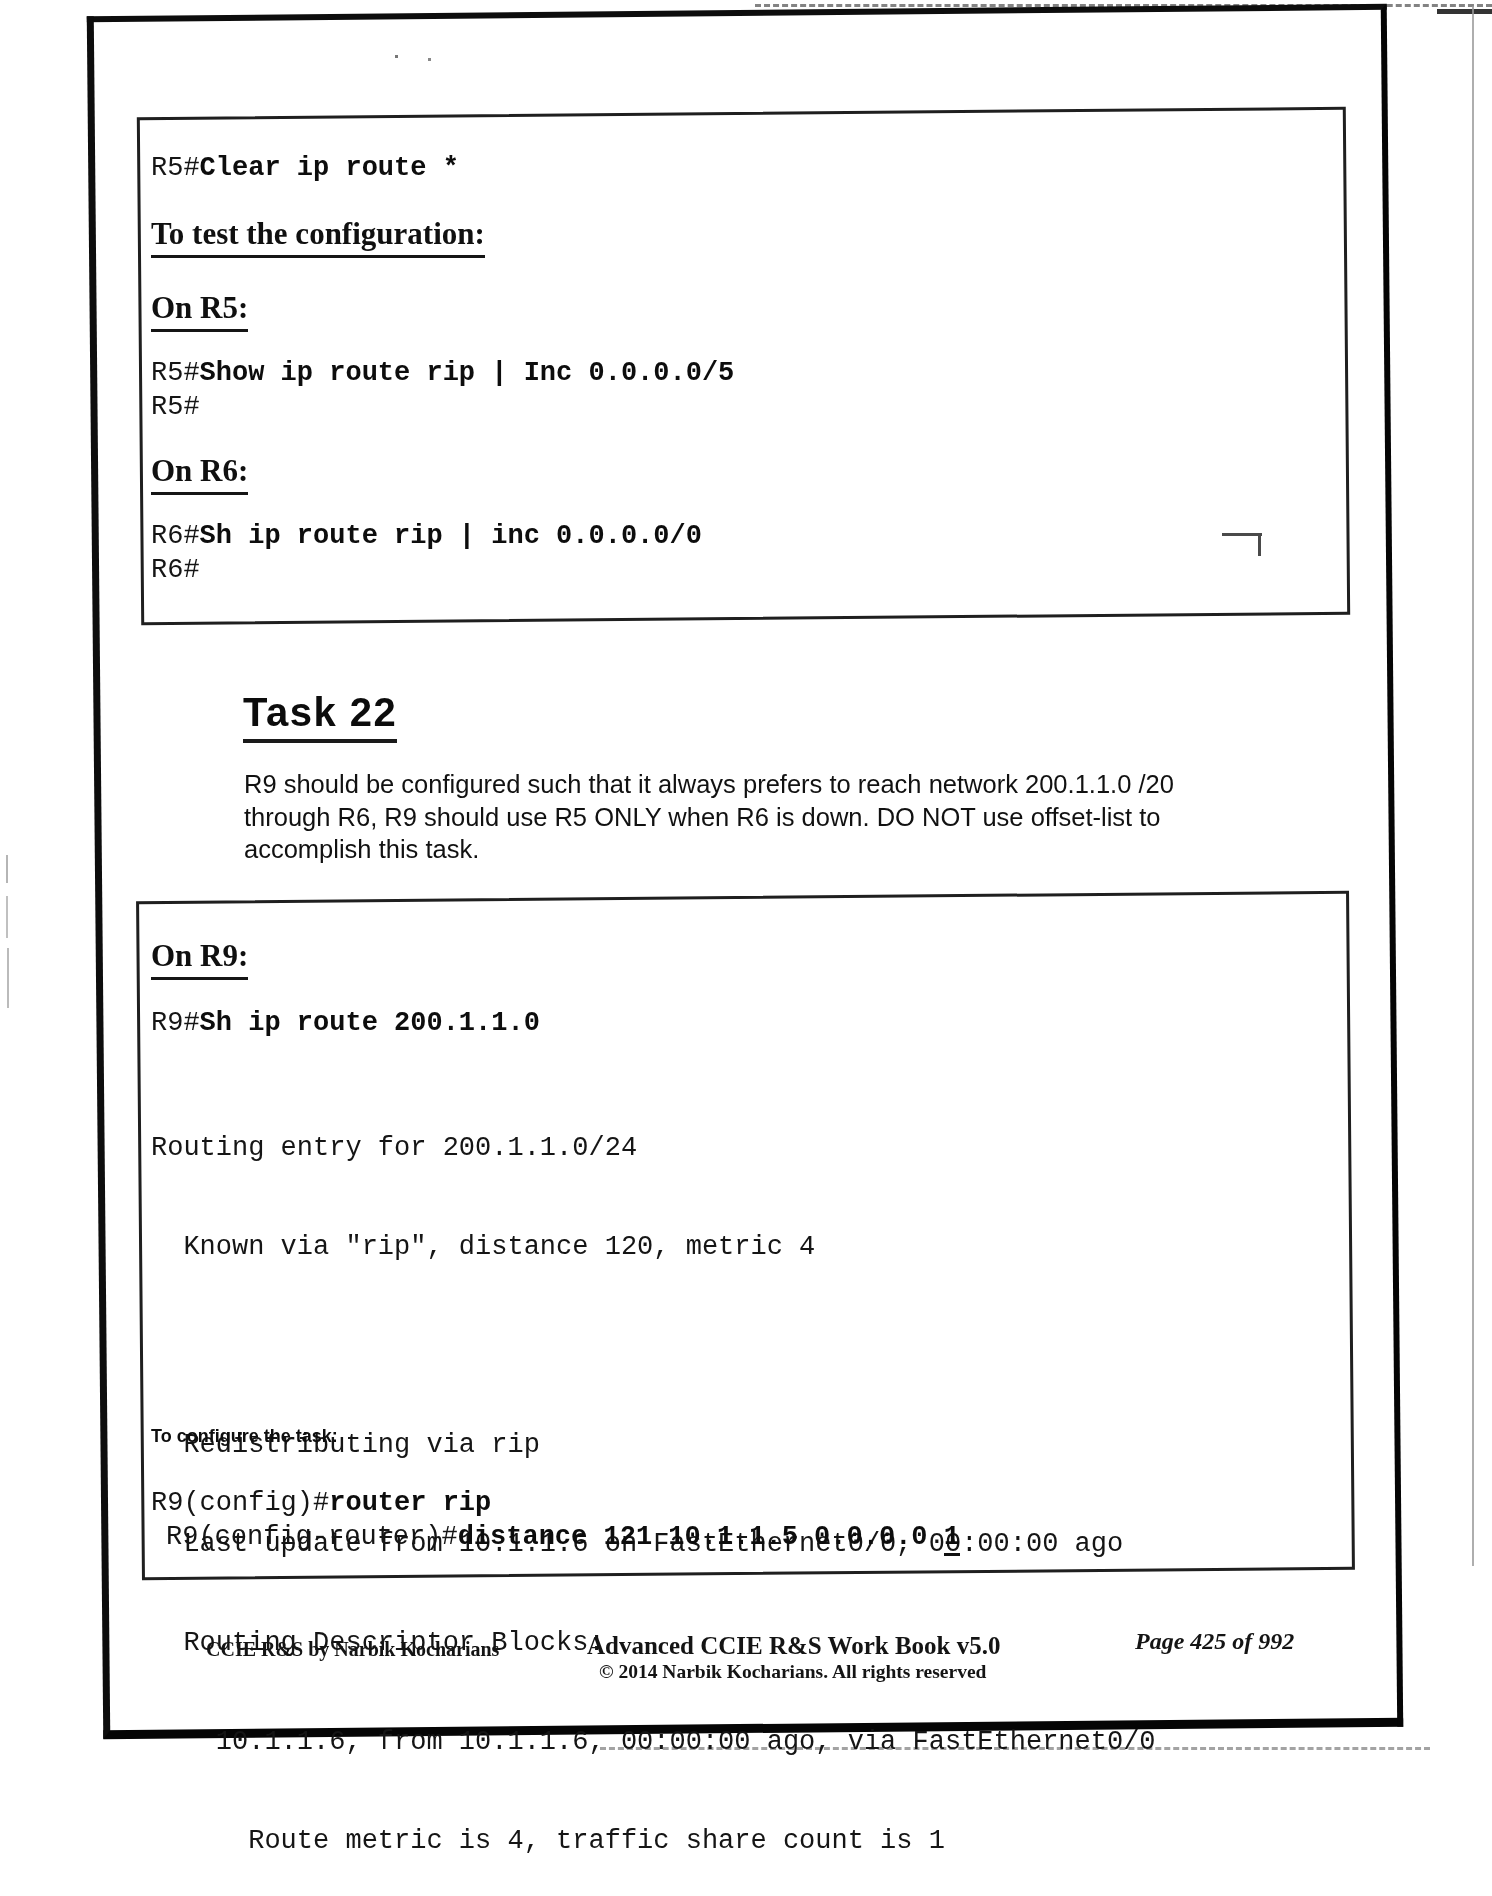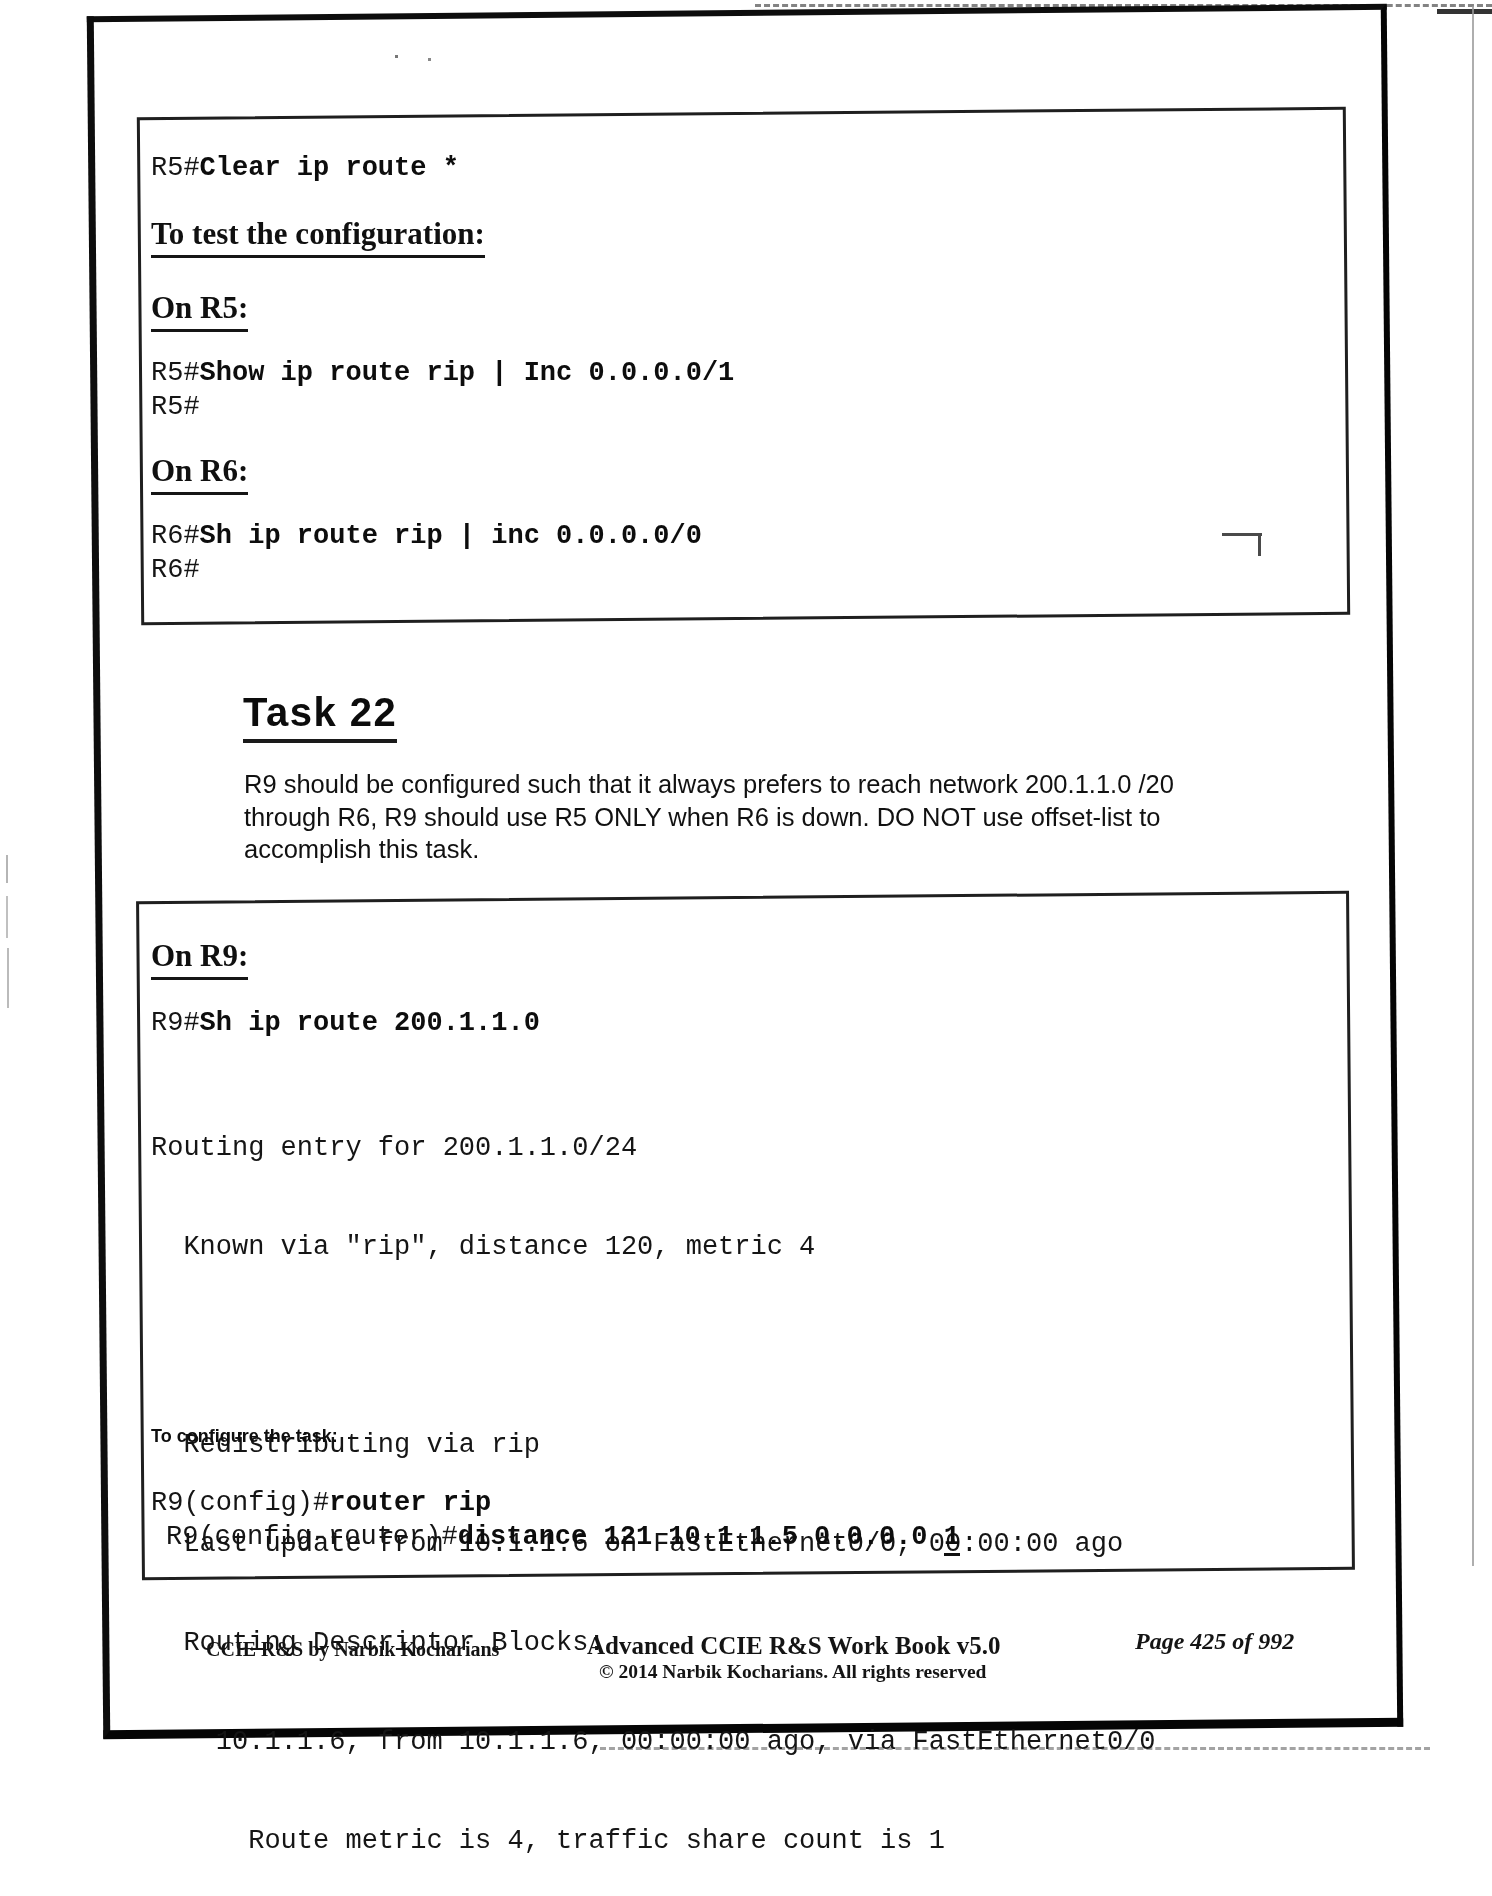--- a/index.html
+++ b/index.html
@@ -70,21 +70,21 @@
   <div class="abs outer-frame"></div>
 
   <div class="abs code-box box1"></div>
 
   <div class="abs mono" style="left:151px; top:152px;"><span>R5#</span><b>Clear ip route *</b></div>
 
   <div class="abs serif-head" style="left:151px; top:216px;"><span class="ul">To test the configuration:</span></div>
 
   <div class="abs serif-head" style="left:151px; top:290px;"><span class="ul">On R5:</span></div>
 
-  <div class="abs mono" style="left:151px; top:357px;"><span>R5#</span><b>Show ip route rip | Inc 0.0.0.0/1</b></div>
+  <div class="abs mono" style="left:151px; top:357px;"><span>R5#</span><b>Show ip route rip | Inc 0.0.0.0/5</b></div>
 
   <div class="abs mono" style="left:151px; top:391px;"><span>R5#</span></div>
 
   <div class="abs serif-head" style="left:151px; top:453px;"><span class="ul">On R6:</span></div>
 
   <div class="abs mono" style="left:151px; top:520px;"><span>R6#</span><b>Sh ip route rip | inc 0.0.0.0/0</b></div>
 
   <div class="abs mono" style="left:151px; top:554px;"><span>R6#</span></div>
 
   <div class="abs task-head" style="left:243px; top:690px;"><span class="ul">Task 22</span></div>

